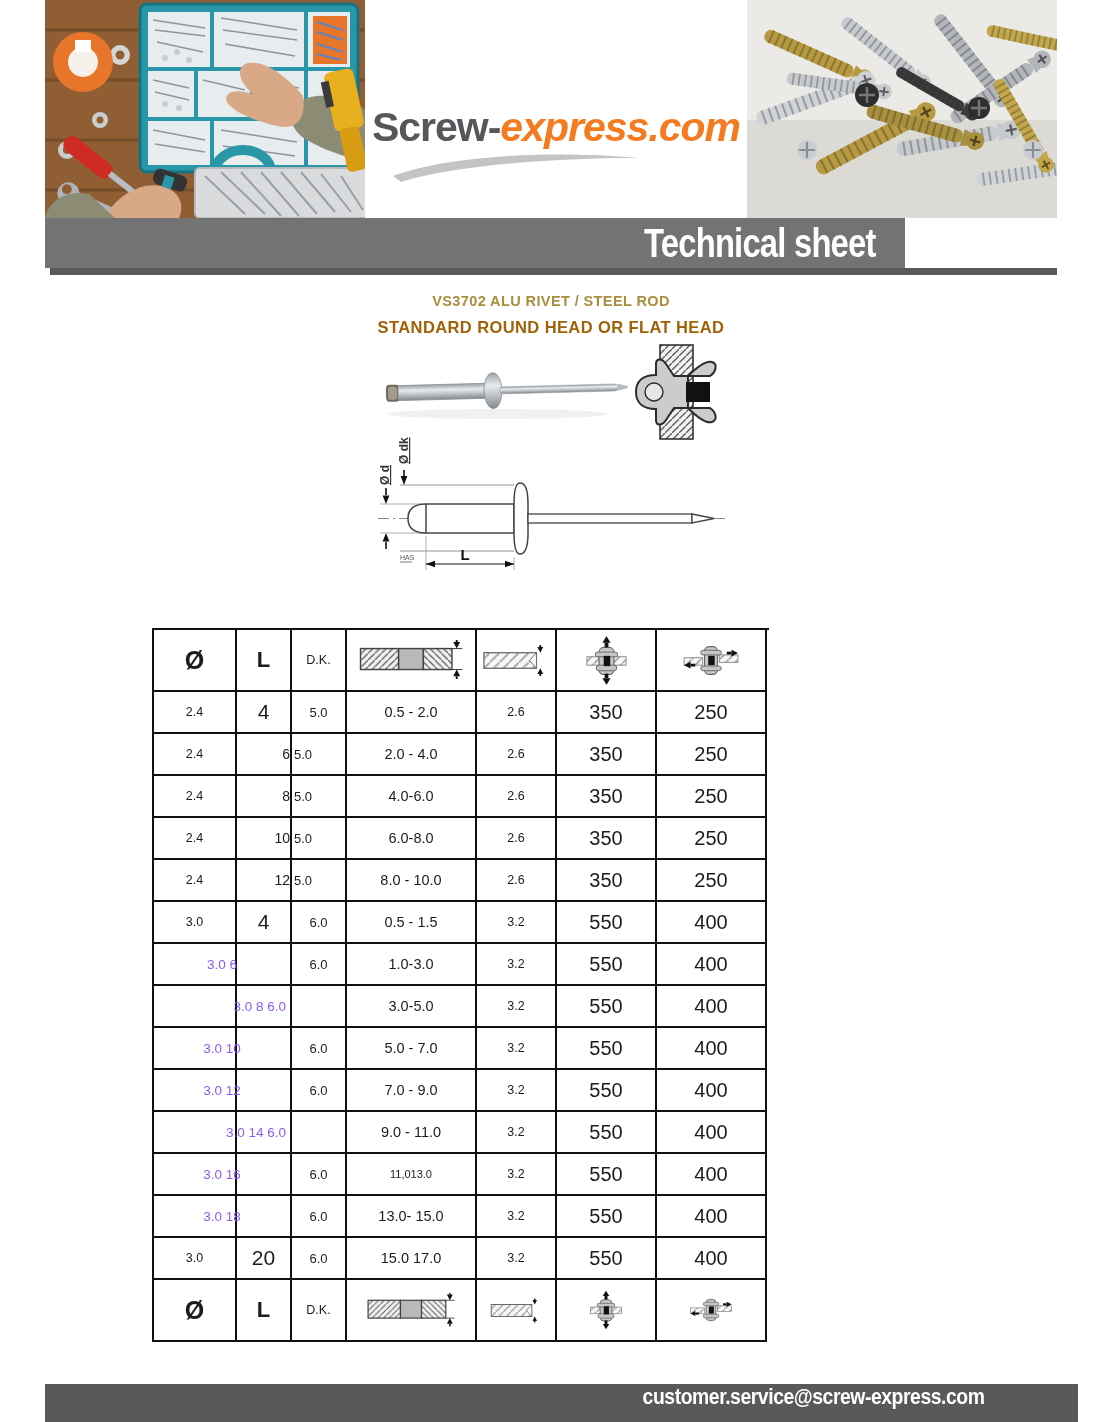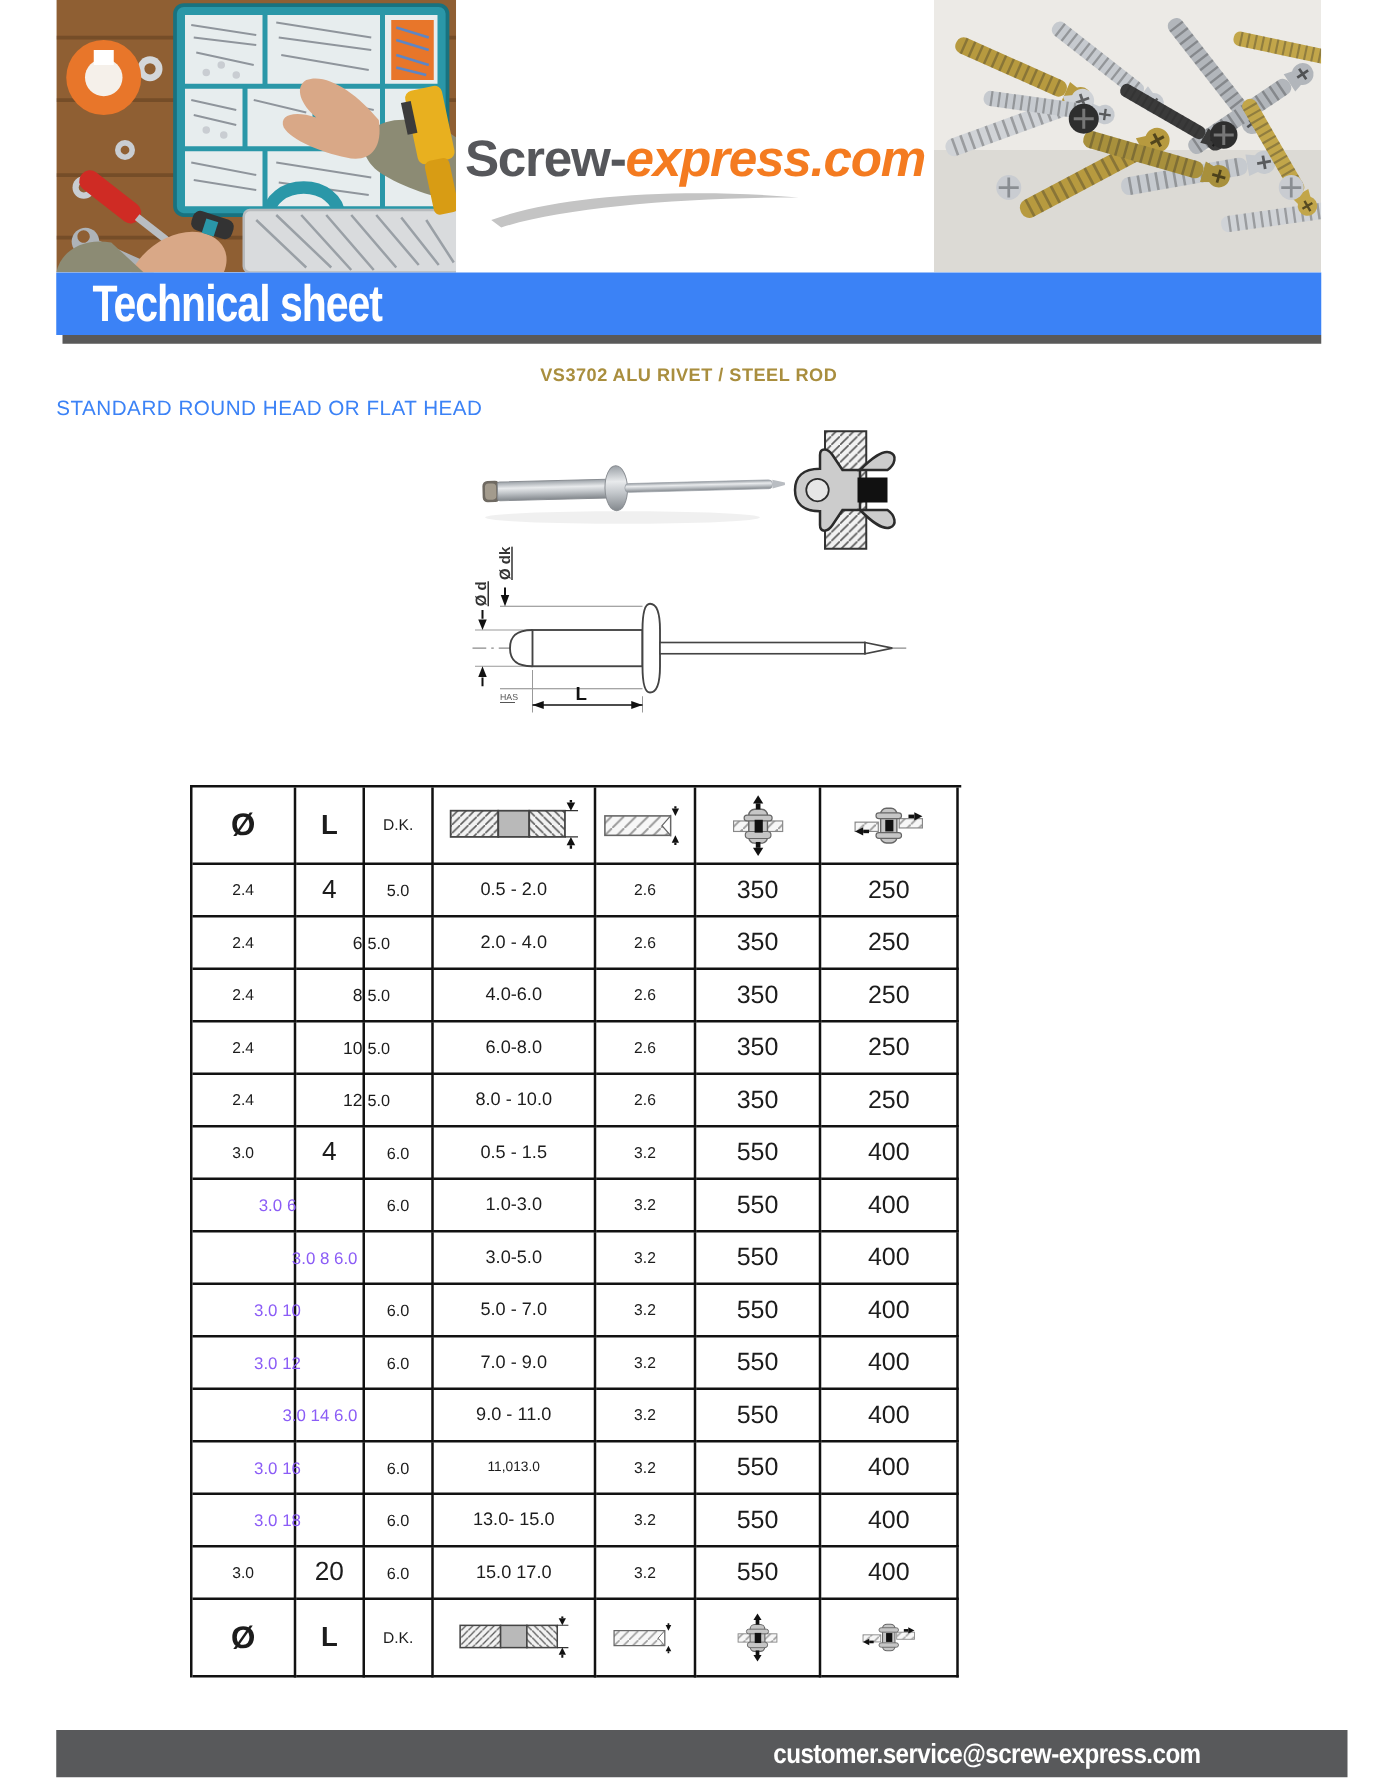--- a/index.html
+++ b/index.html
@@ -10,26 +10,26 @@
   
   .photo { position:absolute; top:0; height:218px; overflow:hidden; }
   .photo-left  { left:45px;  width:320px; }
   .photo-right { left:747px; width:310px; }
   .logo-zone { position:absolute; left:365px; top:0; width:382px; height:218px; background:#fff;margin-top:32px; }
   .logo-text { position:absolute; left:0; top:72px; width:100%; text-align:center; font-size:41px; font-weight:700; letter-spacing:-1px; white-space:nowrap; }
   .logo-prefix { color:#56575b; }
   .logo-suffix { color:#f47b20; font-style:italic; }
   .swoosh { position:absolute; left:22px; top:118px; }
 
-  .banner { position:absolute; left:45px; top:218px; width:1012px; height:50px; background:#3b82f6; display:flex; align-items:center; justify-content:flex-start; }
+  .banner { position:absolute; left:45px; top:218px; width:860px; height:50px; background:#737373; display:flex; align-items:center; justify-content:flex-end; }
   .banner-text { color:#ffffff; font-size:41px; font-weight:800; letter-spacing:-1px; transform:scaleX(0.80); transform-origin:center; white-space:nowrap; }
   .banner-shadow { position:absolute; left:50px; top:268px; width:1007px; height:7px; background:#595959; }
 
   .title1 { position:absolute; left:45px; top:293px; width:1012px; text-align:center; font-size:14.5px; font-weight:700; color:#a98e3e; letter-spacing:.4px; }
-  .title2 { position:absolute; left:45px; top:318px; width:1012px; font-size:16.5px; font-weight:400; color:#3b82f6; letter-spacing:.4px; }
+  .title2 { position:absolute; left:45px; top:318px; width:1012px; text-align:center; font-size:16.5px; font-weight:700; color:#a16207; letter-spacing:.4px; }
 
   .rivet-photo    { position:absolute; left:368px; top:356px; }
   .cross-section  { position:absolute; left:630px; top:342px; }
   .tech-drawing   { position:absolute; left:362px; top:430px; }
 
   
   .spec-table { position:absolute; left:152px; top:628px; width:617px; border-left:2px solid #111; border-top:2px solid #111; background:#fff; }
   .trow { display:grid; grid-template-columns:83px 55px 55px 130px 80px 100px 110px; height:42px; }
   .trow.hd { height:62px; }
   .tcell { border-right:2px solid #111; border-bottom:2px solid #111; display:flex; align-items:center; justify-content:center; color:#1c1c1c; overflow:visible; }
@@ -45,21 +45,21 @@
   .c-hole { font-size:12.5px; }
   .c-str  { font-size:20px; }
   .rel { position:relative; }
   .combo { position:absolute; left:0; top:0; width:136px; height:100%; display:flex; align-items:center; font-size:13.5px; color:#8b5cf6; z-index:3; white-space:nowrap; }
   .combo.straddle { justify-content:center; }
   .combo.span2 { justify-content:flex-end; padding-right:4px;border-radius:10px; }
   .edge-r { justify-content:flex-end; }
   .edge-l { justify-content:flex-start; padding-left:2px; }
 
   
-  .footer-bar { position:absolute; left:45px; top:1384px; width:1033px; height:38px; background:#58595b; display:flex; align-items:center; justify-content:flex-end; padding-right:118px; }
+  .footer-bar { position:absolute; left:45px; top:1384px; width:1033px; height:38px; background:#58595b; display:flex; align-items:flex-start; justify-content:flex-end; padding-right:94px; }
   .footer-text { color:#ffffff; font-size:22px; font-weight:700; letter-spacing:-.5px; transform:scaleX(0.88); transform-origin:right center; white-space:nowrap; }
 </style>
 </head>
 <body>
 
 <svg width="0" height="0" style="position:absolute">
   <defs>
     <pattern id="hatchA" width="7" height="7" patternUnits="userSpaceOnUse">
       <rect width="7" height="7" fill="#f2f2f2"></rect>
       <path d="M0,7 L7,0" stroke="#5a5a5a" stroke-width="1.3"></path>

